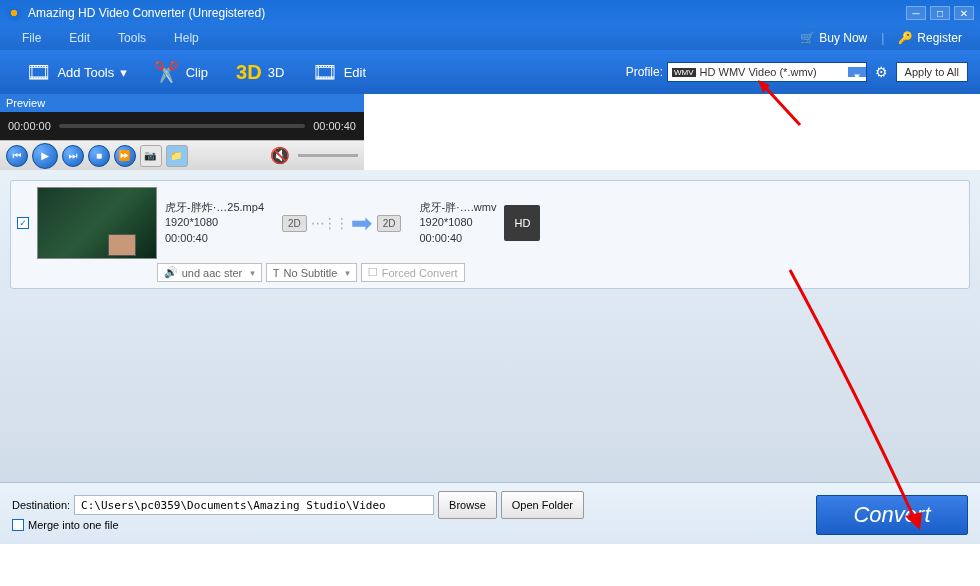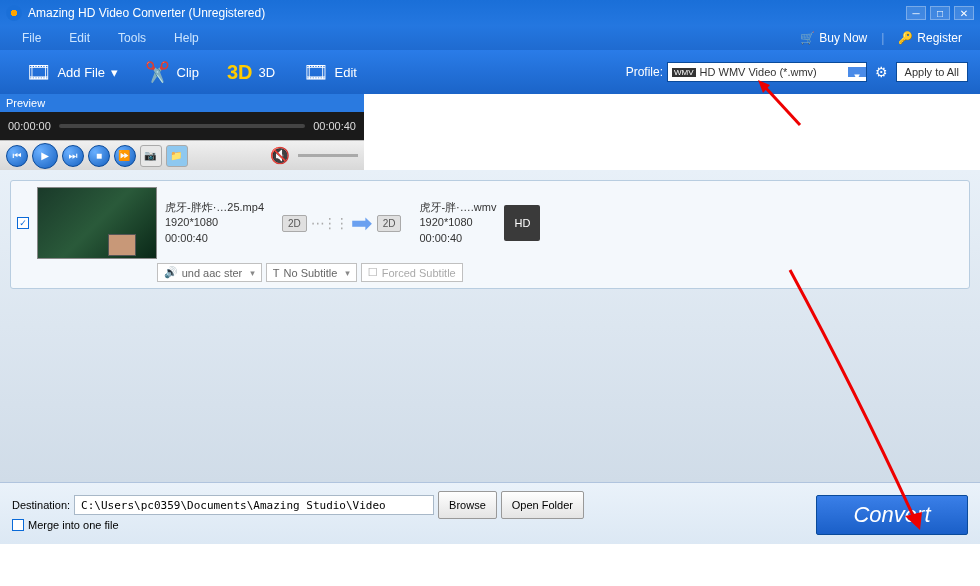--- a/index.html
+++ b/index.html
@@ -105,21 +105,21 @@
   <span class="sep">|</span>
   <div class="top-link">
     <span>🔑</span>
     <span>Register</span>
   </div>
 </div>
 
 <div class="toolbar">
   <div class="tool-btn">
     <span class="ticon">🎞</span>
-    <span>Add File</span>
+    <span>Add Tools</span>
     <span>▾</span>
   </div>
   <div class="tool-btn">
     <span class="ticon">✂️</span>
     <span>Clip</span>
   </div>
   <div class="tool-btn">
     <span class="ticon" style="color:#ffcc00;font-weight:bold">3D</span>
     <span>3D</span>
   </div>
@@ -196,21 +196,21 @@
           <span>und aac ster</span>
           <span class="ddchev">▾</span>
         </div>
         <div class="dd">
           <span>T</span>
           <span>No Subtitle</span>
           <span class="ddchev">▾</span>
         </div>
         <div class="dd" style="color:#aaa">
           <span>☐</span>
-          <span>Forced Subtitle</span>
+          <span>Forced Convert</span>
         </div>
       </div>
     </div>
   </div>
 </div>
 
 <div class="bottom">
   <div class="bottom-left">
     <div class="dest-row">
       <span>Destination:</span>

